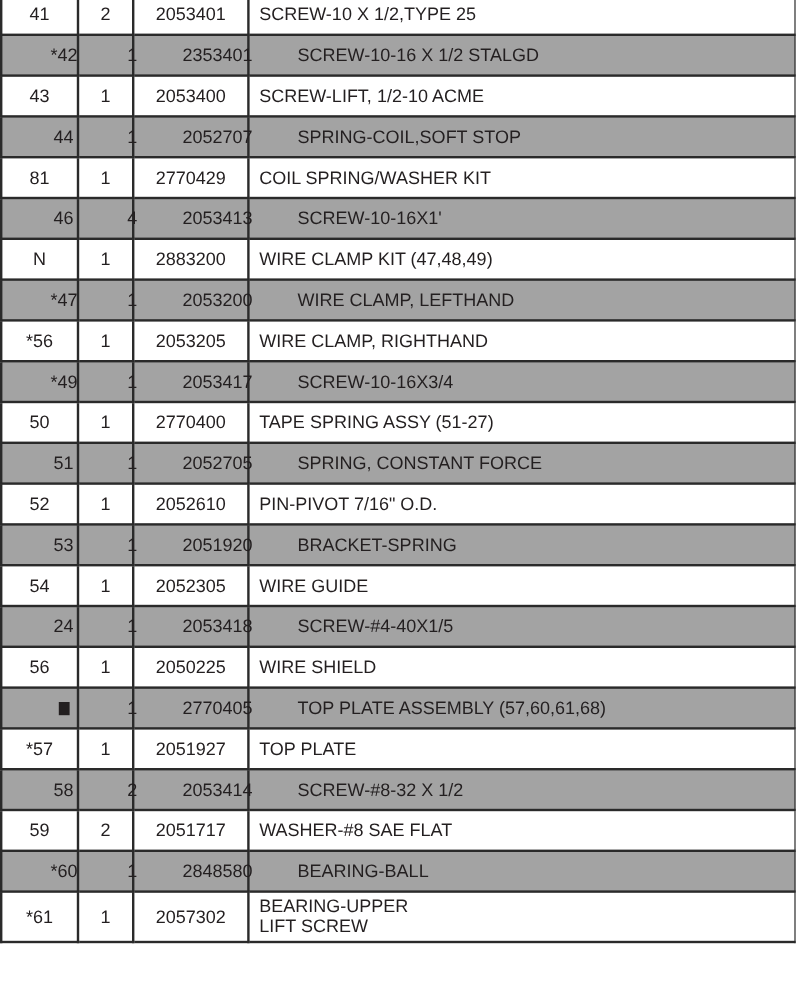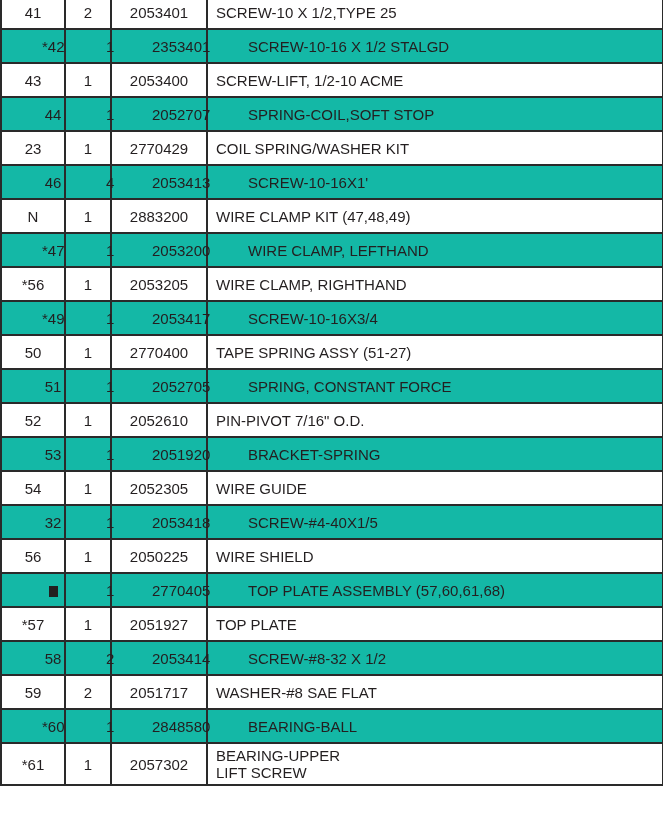--- a/index.html
+++ b/index.html
@@ -17,21 +17,21 @@
     border: 2px solid #2a2a2a;
     height: 32px;
     padding: 0;
     vertical-align: middle;
     line-height: 17px;
   }
   td.c-ref { width: 62px; text-align: center; }
   td.c-qty { width: 44px; text-align: center; }
   td.c-part { width: 94px; text-align: center; }
   td.c-desc { text-align: left; padding-left: 8px; }
-  tr.shaded td { background: #14b8a6; padding-left: 40px; }
+  tr.shaded td { background: #a3a3a3; padding-left: 40px; }
   tr.plain td { background: #ffffff; }
   tr.tall td { height: 40px; }
   .square { display: inline-block; width: 9px; height: 11px; background: #231f20; vertical-align: middle; }
 </style>
 </head>
 <body>
 
 <table>
   <tbody id="rows">
       <tr class="plain">
@@ -52,21 +52,21 @@
     <td class="c-part">2053400</td>
     <td class="c-desc">SCREW-LIFT, 1/2-10 ACME</td>
   </tr>
       <tr class="shaded">
     <td class="c-ref">44</td>
     <td class="c-qty">1</td>
     <td class="c-part">2052707</td>
     <td class="c-desc">SPRING-COIL,SOFT STOP</td>
   </tr>
       <tr class="plain">
-    <td class="c-ref">23</td>
+    <td class="c-ref">81</td>
     <td class="c-qty">1</td>
     <td class="c-part">2770429</td>
     <td class="c-desc">COIL SPRING/WASHER KIT</td>
   </tr>
       <tr class="shaded">
     <td class="c-ref">46</td>
     <td class="c-qty">4</td>
     <td class="c-part">2053413</td>
     <td class="c-desc">SCREW-10-16X1'</td>
   </tr>
@@ -118,21 +118,21 @@
     <td class="c-part">2051920</td>
     <td class="c-desc">BRACKET-SPRING</td>
   </tr>
       <tr class="plain">
     <td class="c-ref">54</td>
     <td class="c-qty">1</td>
     <td class="c-part">2052305</td>
     <td class="c-desc">WIRE GUIDE</td>
   </tr>
       <tr class="shaded">
-    <td class="c-ref">32</td>
+    <td class="c-ref">24</td>
     <td class="c-qty">1</td>
     <td class="c-part">2053418</td>
     <td class="c-desc">SCREW-#4-40X1/5</td>
   </tr>
       <tr class="plain">
     <td class="c-ref">56</td>
     <td class="c-qty">1</td>
     <td class="c-part">2050225</td>
     <td class="c-desc">WIRE SHIELD</td>
   </tr>

